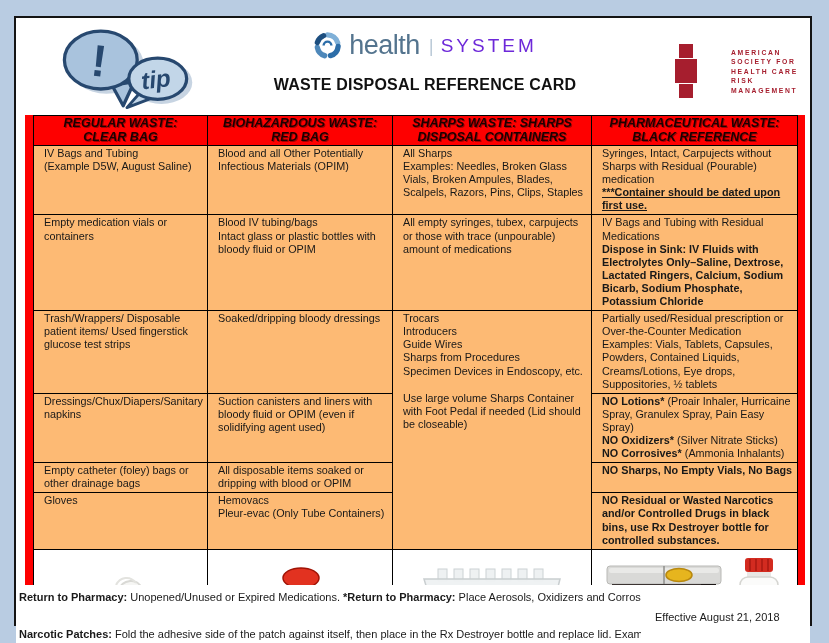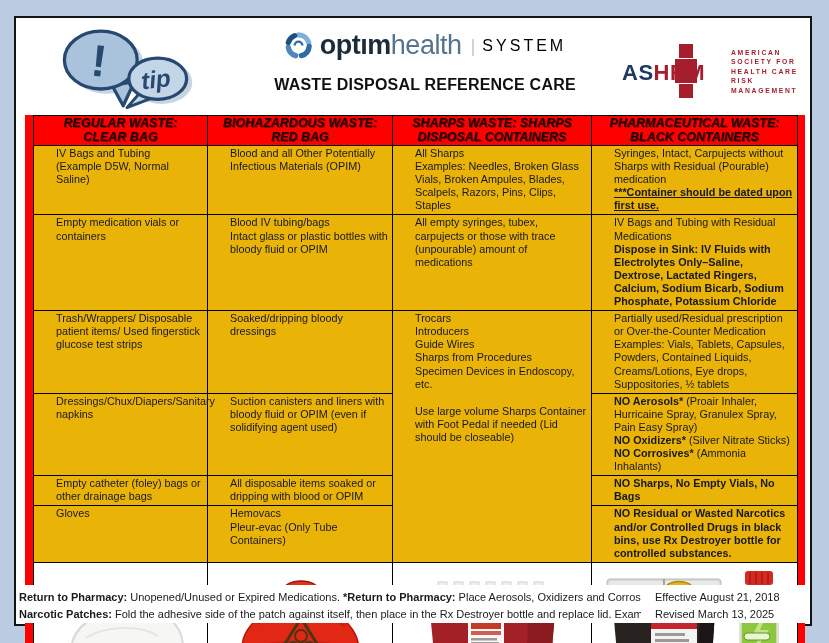--- a/index.html
+++ b/index.html
@@ -20,21 +20,21 @@
 
   
   .tip-logo { position:absolute; left:40px; top:5px; width:140px; height:90px; }
 
   .brand-wrap { position:absolute; left:189px; top:12px; width:440px; text-align:center; }
   .logo-row { display:inline-flex; align-items:center; }
   .swirl { width:29px; height:29px; margin-right:7px; }
   .brand-optim  { font-size:27px; font-weight:bold; color:#1c2b3a; letter-spacing:-0.5px; }
   .brand-health { font-size:27px; color:#54748e; letter-spacing:-0.5px; }
   .brand-div    { font-size:19px; color:#bccbd8; margin:0 7px 0 9px; }
-  .brand-system { font-size:16px; color:#000000; letter-spacing:3px; }
+  .brand-system { font-size:19px; color:#6d28d9; letter-spacing:3px; }
   .card-title { margin-top:12px; font-size:16px; font-weight:bold; color:#111; letter-spacing:0.2px; }
 
   .ashrm { position:absolute; left:606px; top:26px; display:flex; align-items:center; }
   .ashrm-mark { position:relative; width:100px; height:54px; flex:0 0 auto; }
   .ashrm-sq { position:absolute; background:#a61e2e; }
   .sq-top { left:57px; top:0;  width:14px; height:14px; }
   .sq-mid { left:53px; top:15px; width:22px; height:24px; }
   .sq-bot { left:57px; top:40px; width:14px; height:14px; }
   .ashrm-name { position:absolute; left:0; top:16px; font-size:22px; font-weight:bold; letter-spacing:0.5px; }
   .ashrm-as  { color:#1f3864; }
@@ -49,35 +49,35 @@
   }
   table.grid { border-collapse:collapse; table-layout:fixed; width:764px; }
   table.grid td, table.grid th { border:1px solid #000; }
   th.hdr {
     background:#fe0000; color:#1c0000;
     font-style:italic; font-weight:bold; font-size:12.5px; line-height:13.5px;
     text-align:center; vertical-align:middle; padding:1px 8px; height:30px;
     text-shadow:1px 1px 0 rgba(90,0,0,0.55);
   }
   td.c {
-    vertical-align:top; padding:1px 4px 2px 22px;
+    vertical-align:top; padding:1px 4px 2px 10px;
     font-size:10.8px; line-height:13.1px; color:#181818;
-    background:#eab308;
+    background:#fdba74;
   }
   .ln { margin:0; }
   .b { font-weight:bold; }
   .u { text-decoration:underline; }
   .note-gap { margin-top:14px; }
   td.img-cell { height:145px; text-align:center; vertical-align:middle; background:#fff; }
 
   
   .footer { position:absolute; left:0; top:567px; width:794px; padding:4px 4px 0 3px; background:#fff; }
   .f-line { display:flex; font-size:11px; line-height:17px; }
   .f-main { flex:1; white-space:nowrap; overflow:hidden; }
-  .f-date { width:165px; padding-left:14px; white-space:nowrap; }
+  .f-date { width:165px; padding-left:14px; white-space:nowrap;margin-top:20px; }
 </style>
 </head>
 <body>
 
 <div class="page">
 
   <svg class="tip-logo" viewBox="0 0 150 95">
     <ellipse cx="54" cy="44" rx="40" ry="31" fill="#c7d4e2"></ellipse>
     <ellipse cx="113" cy="63" rx="33" ry="23" fill="#c7d4e2"></ellipse>
     <path d="M60,66 L72,88 L84,62 Z" fill="#a9c3dd" stroke="#27486f" stroke-width="3.5" stroke-linejoin="round"></path>
@@ -93,34 +93,32 @@
       <svg class="swirl" viewBox="0 0 30 30">
         <g fill="none" stroke-linecap="round">
           <path d="M15,4 A11,11 0 0,1 25.5,12" stroke="#7fb0d8" stroke-width="5.5"></path>
           <path d="M26,16 A11,11 0 0,1 18,25.5" stroke="#2c6da8" stroke-width="5.5"></path>
           <path d="M12,25.5 A11,11 0 0,1 4.5,17" stroke="#4e88ba" stroke-width="5.5"></path>
           <path d="M4.5,12 A11,11 0 0,1 11,4.8" stroke="#1d4f80" stroke-width="5.5"></path>
         </g>
         <circle cx="15" cy="15" r="4.5" fill="#ffffff"></circle>
         <path d="M11,15 A4,4 0 0,1 19,15" stroke="#2c6da8" stroke-width="2.5" fill="none"></path>
       </svg>
-      <span class="brand-optim">optım</span>
         <span class="brand-health">health</span>
       <span class="brand-div">|</span>
       <span class="brand-system">SYSTEM</span>
     </div>
-    <div class="card-title">WASTE DISPOSAL REFERENCE CARE</div>
+    <div class="card-title">WASTE DISPOSAL REFERENCE CARD</div>
   </div>
 
   <div class="ashrm">
     <div class="ashrm-mark">
       <div class="ashrm-sq sq-top"></div>
       <div class="ashrm-sq sq-mid"></div>
       <div class="ashrm-sq sq-bot"></div>
-      <div class="ashrm-name"><span class="ashrm-as">AS</span><span class="ashrm-hrm">HRM</span></div>
     </div>
     <div class="ashrm-tag">
       <span>AMERICAN</span>
       <span>SOCIETY FOR</span>
       <span>HEALTH CARE</span>
       <span>RISK</span>
       <span>MANAGEMENT</span>
     </div>
   </div>
 
@@ -131,27 +129,27 @@
           <col style="width:185px">
           <col style="width:199px">
           <col style="width:206px">
         </colgroup>
 
       <tbody>
           <tr style="height:30px">
         <th class="hdr">REGULAR WASTE: CLEAR BAG</th>
         <th class="hdr">BIOHAZARDOUS WASTE: RED BAG</th>
         <th class="hdr">SHARPS WASTE: SHARPS DISPOSAL CONTAINERS</th>
-        <th class="hdr">PHARMACEUTICAL WASTE: BLACK CONTAINERS</th>
+        <th class="hdr">PHARMACEUTICAL WASTE: BLACK REFERENCE</th>
       </tr>
 
       <tr style="height:47px">
         <td class="c">
           <div class="ln">IV Bags and Tubing</div>
-          <div class="ln">(Example D5W, Normal Saline)</div>
+          <div class="ln">(Example D5W, August Saline)</div>
         </td>
         <td class="c">
           <div class="ln">Blood and all Other Potentially Infectious Materials (OPIM)</div>
         </td>
         <td class="c">
           <div class="ln">All Sharps</div>
           <div class="ln">Examples: Needles, Broken Glass Vials, Broken Ampules, Blades, Scalpels, Razors, Pins, Clips, Staples</div>
         </td>
         <td class="c">
           <span>Syringes, Intact, Carpujects without Sharps with Residual (Pourable) medication</span>
@@ -197,21 +195,21 @@
       </tr>
 
       <tr style="height:48px">
         <td class="c">
           <div class="ln">Dressings/Chux/Diapers/Sanitary napkins</div>
         </td>
         <td class="c">
           <div class="ln">Suction canisters and liners with bloody fluid or OPIM (even if solidifying agent used)</div>
         </td>
         <td class="c">
-          <div class="ln"><span class="b">NO Aerosols*</span><span> (Proair Inhaler, Hurricaine Spray, Granulex Spray, Pain Easy Spray)</span></div>
+          <div class="ln"><span class="b">NO Lotions*</span><span> (Proair Inhaler, Hurricaine Spray, Granulex Spray, Pain Easy Spray)</span></div>
           <div class="ln"><span class="b">NO Oxidizers*</span><span> (Silver Nitrate Sticks)</span></div>
           <div class="ln"><span class="b">NO Corrosives*</span><span> (Ammonia Inhalants)</span></div>
         </td>
       </tr>
 
       <tr style="height:29px">
         <td class="c">
           <div class="ln">Empty catheter (foley) bags or other drainage bags</div>
         </td>
         <td class="c">

